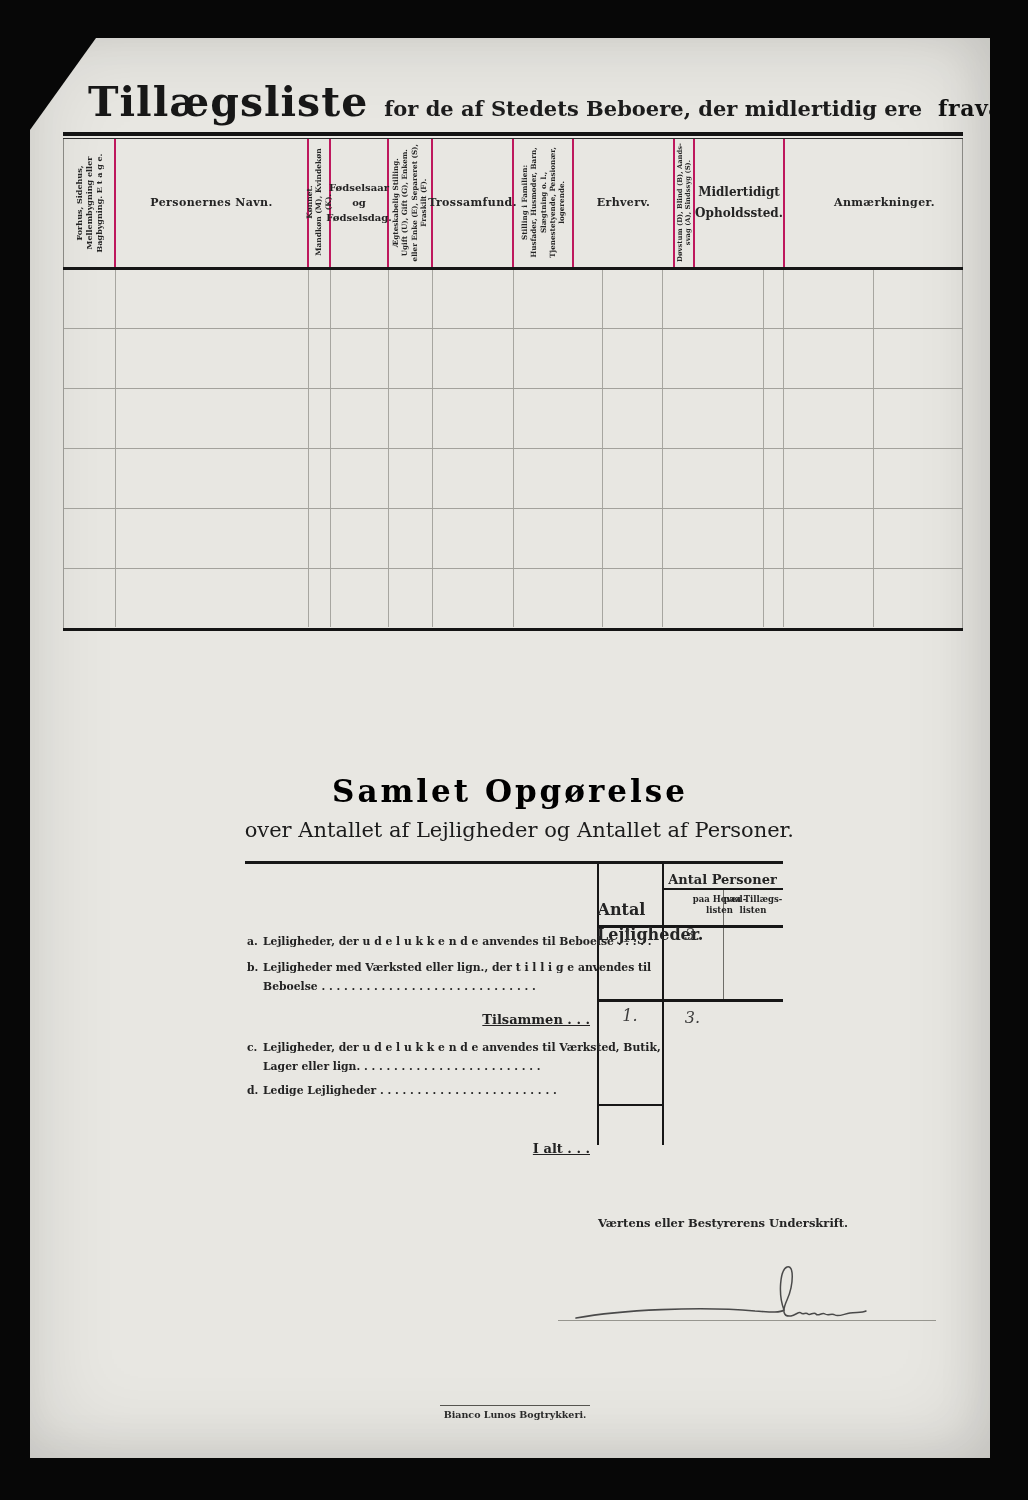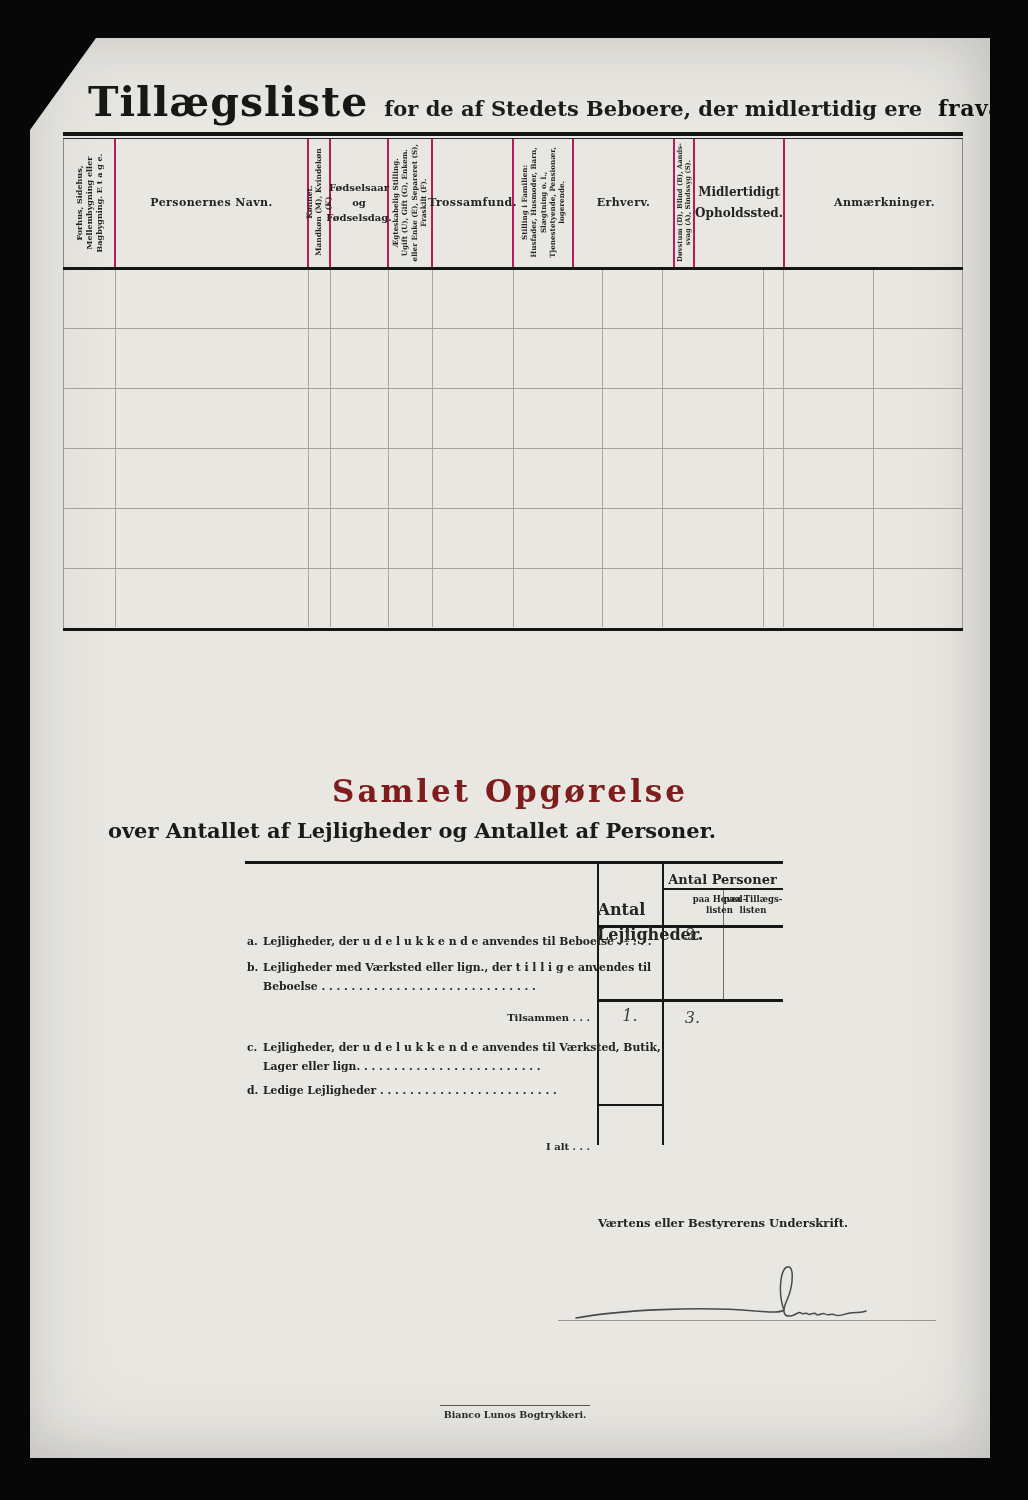--- a/index.html
+++ b/index.html
@@ -41,33 +41,33 @@
   .c9{width:101px;}.c10{width:20px;}.c11{width:90px;}.c12{width:88px;flex:1 1 auto;margin-left:22px;}
   .vtext{display:block;transform:rotate(-90deg);width:126px;flex:none;text-align:center;line-height:1.25;white-space:pre-line;}
   .vt8{font-size:8px;}
   .vt75{font-size:7.5px;}
   .vt73{font-size:7.2px;line-height:1.3;}
   .vt68{font-size:6.8px;}
   .h11{font-size:11px;letter-spacing:.4px;}
   .h10{font-size:10px;line-height:1.5;white-space:pre-line;}
   .h12{font-size:12px;line-height:1.7;white-space:pre-line;}
   
-  .sumhead{position:absolute;left:0;top:735px;width:960px;text-align:center;font-size:31px;font-weight:bold;letter-spacing:3px;color:#7f1d1d;}
-  .sumsub{position:absolute;left:0;top:780px;width:764px;text-align:center;font-size:21px;font-weight:bold;color:#1b1b1b;}
+  .sumhead{position:absolute;left:0;top:735px;width:960px;text-align:center;font-size:31px;font-weight:bold;letter-spacing:3px;color:#000000;}
+  .sumsub{position:absolute;left:0;top:780px;width:764px;text-align:right;font-size:21px;font-weight:normal;color:#1b1b1b;}
   .ln{position:absolute;background:#171717;}
   .lnf{position:absolute;background:#6e6d68;}
   .sumcolhead{position:absolute;text-align:center;font-weight:bold;white-space:pre-line;color:#242424;}
   .sh-lej{left:567px;top:860px;width:49px;font-size:16px;line-height:1.55;}
   .sh-pers{left:632px;top:834px;width:121px;font-size:13px;}
   .sh-sub{font-size:8.5px;line-height:1.25;top:856px;}
   .sh-hoved{left:632px;width:61px;margin-left:27px;}
   .sh-till{left:693px;width:60px;}
   .srow{position:absolute;font-size:10.8px;font-weight:bold;color:#222;white-space:nowrap;}
   .skey{width:14px;}
-  .sright{width:180px;left:380px;text-align:right;font-size:10px;}
+  .sright{width:180px;left:380px;text-align:right;font-size:13px;text-decoration:underline;}
   .hand{position:absolute;font-style:italic;font-size:16px;color:#3b3b3b;text-align:center;font-family:"DejaVu Serif",serif;}
   
   .sig-label{position:absolute;left:553px;top:1178px;width:280px;text-align:center;font-size:11.5px;font-weight:bold;color:#242424;}
   .sig-svg{position:absolute;left:540px;top:1222px;}
   .sig-underline{position:absolute;left:528px;top:1282px;width:378px;height:1px;background:#97968f;}
   
   .imp-line{position:absolute;left:410px;top:1367px;width:150px;height:1px;background:#55544f;}
   .imprint{position:absolute;left:378px;top:1371px;width:214px;text-align:center;font-size:9.5px;font-weight:bold;color:#2a2a2a;}
 </style>
 </head>

